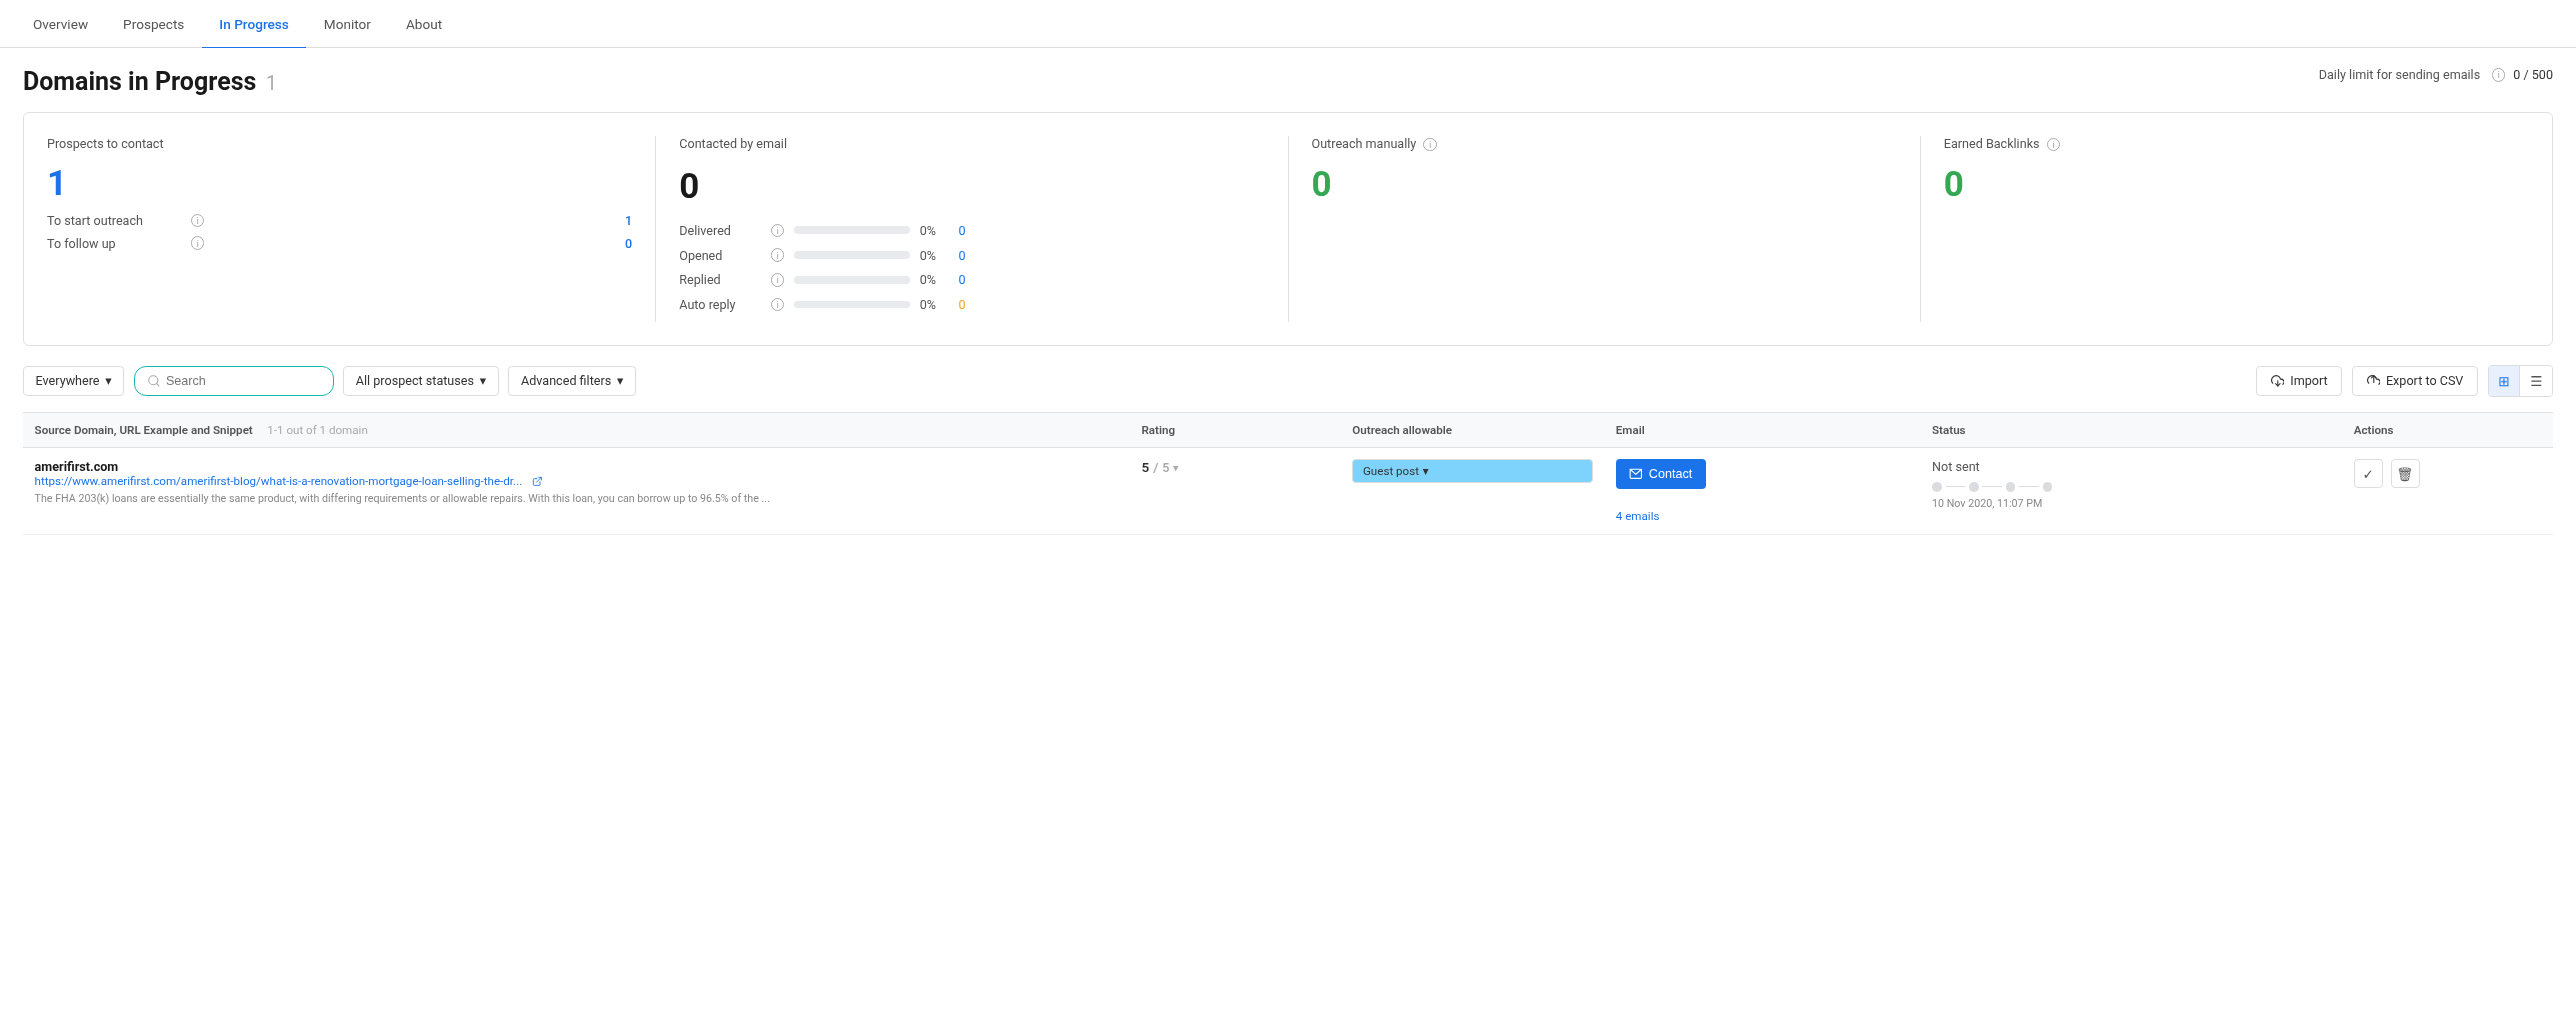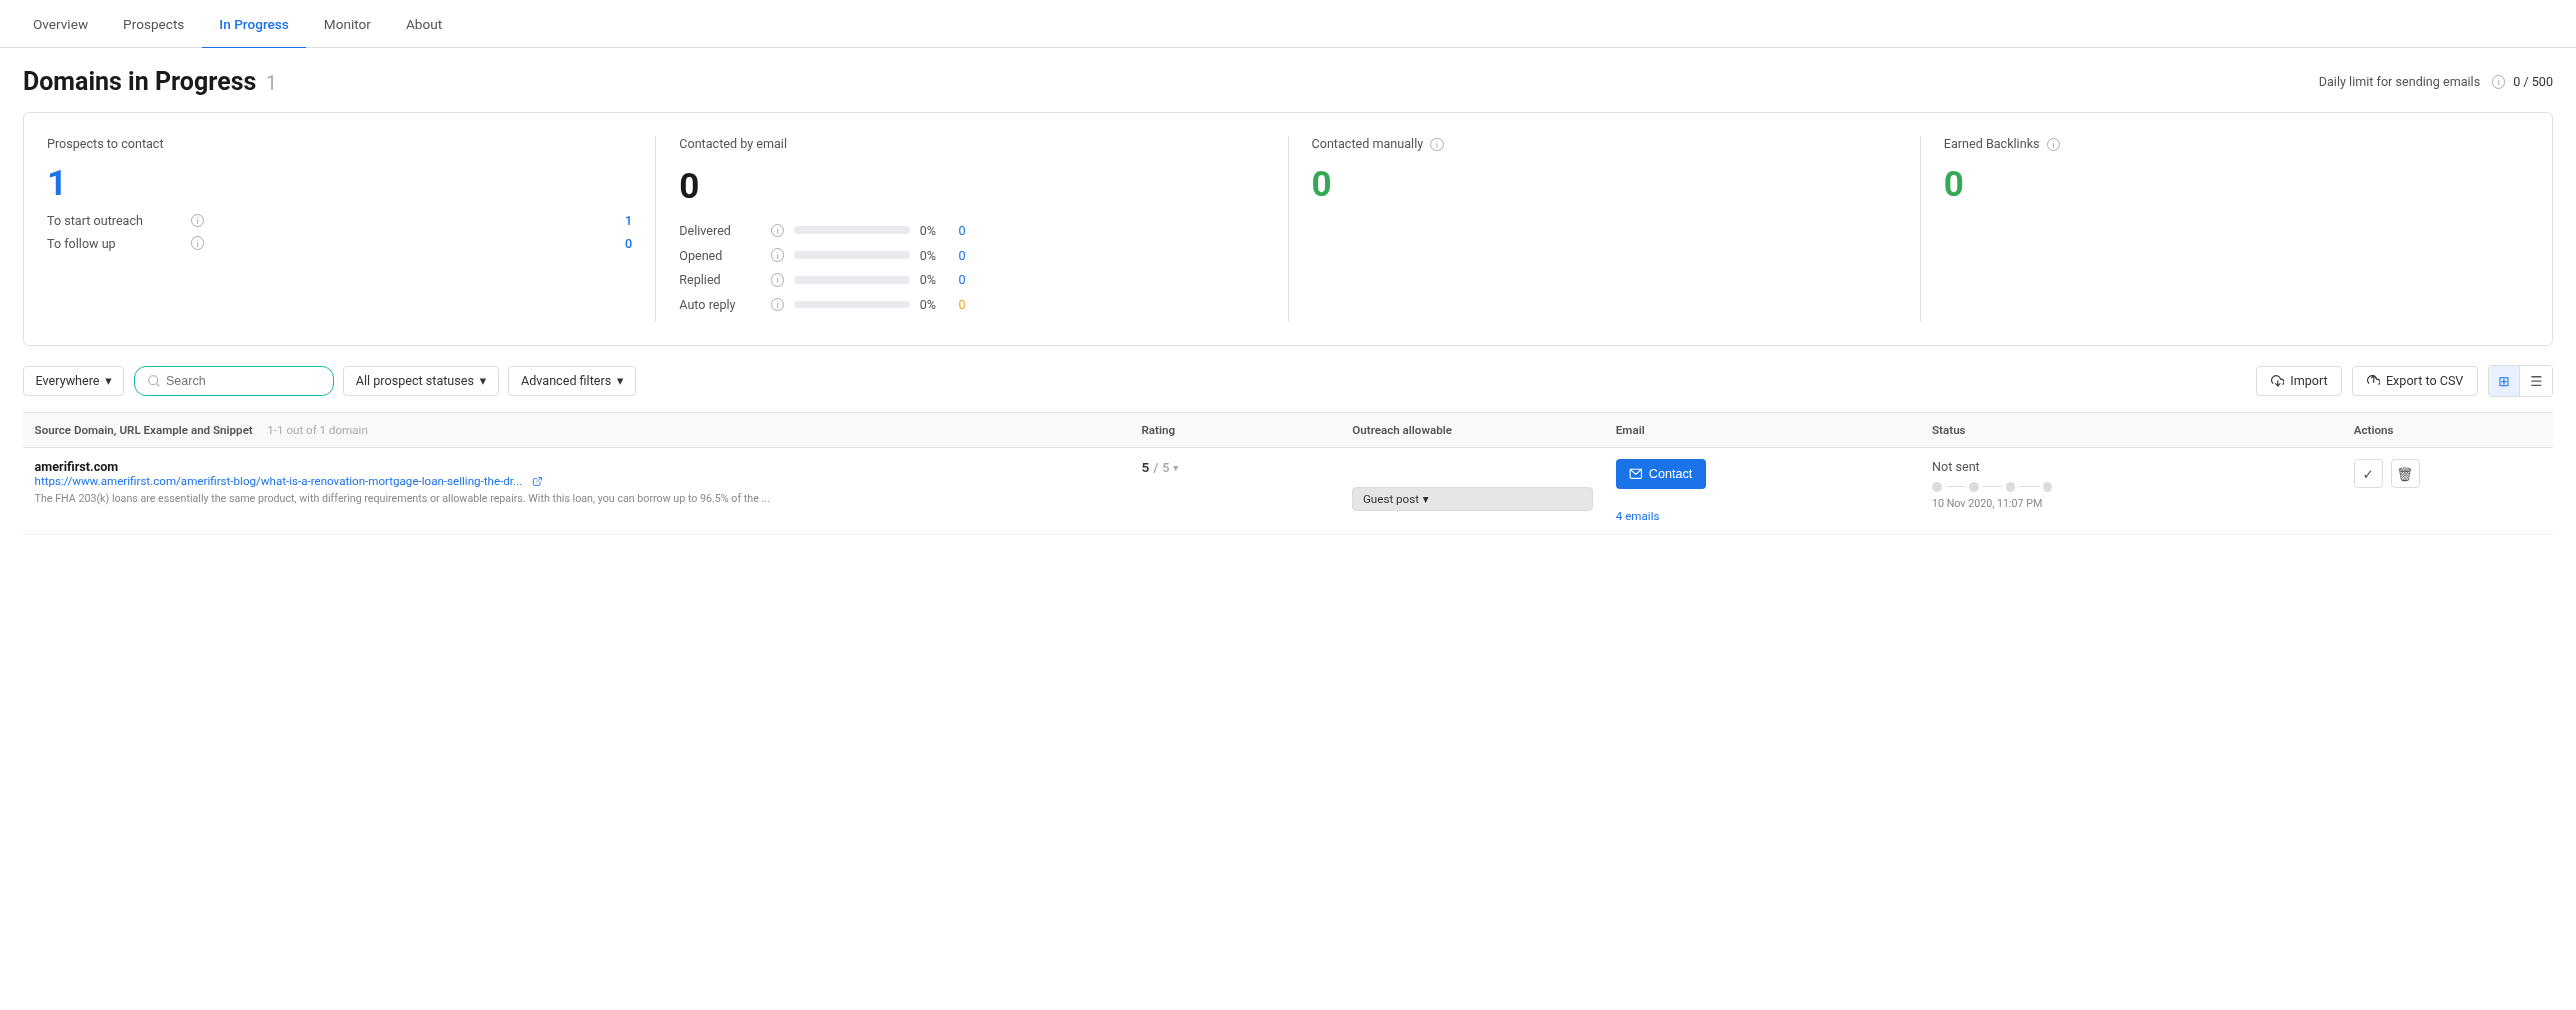--- a/index.html
+++ b/index.html
@@ -23,21 +23,21 @@
     }
     .tab.active {
       color: #1a73e8;
       border-bottom: 1.9px solid #1a73e8;
       font-weight: 500;
     }
 
     
     .page-header {
       display: flex;
-      align-items: center;
+      align-items: flex-start;
       justify-content: space-between;
       padding: 19.4px 23px 15.5px;
     }
     .page-title-wrap { display: flex; align-items: baseline; gap: 9.7px; }
     .page-title { font-size: 25px; font-weight: 700; color: #1a1a1a; }
     .page-title-count { font-size: 19.4px; color: #aaa; font-weight: 400; }
     .daily-limit { display: flex; align-items: center; gap: 7.8px; font-size: 12.6px; color: #555; }
     .daily-limit-value { font-size: 12.6px; color: #333; }
     .info-icon { display: inline-flex; align-items: center; justify-content: center; width: 13.6px; height: 13.6px; border-radius: 50%; border: 1px solid #aaa; color: #aaa; font-size: 9.7px; cursor: pointer; margin-left: 3.9px; }
 
@@ -157,25 +157,24 @@
     .rating-wrap { display: flex; align-items: center; gap: 3.9px; font-weight: 600; color: #333; }
     .rating-divider { color: #aaa; }
     .rating-chevron { color: #aaa; font-size: 9.7px; cursor: pointer; }
     .outreach-btn {
       display: flex;
       align-items: flex-end;
       gap: 3.9px;
       padding: 3.9px 9.7px;
       border: 1px solid #dadce0;
       border-radius: 3.9px;
-      background: #e5e5e5;
+      background: #7dd3fc;
       cursor: pointer;
       font-size: 11.6px;
       color: #333;
-      margin-top: 28px;
     }
     .contact-btn {
       display: flex;
       align-items: center;
       gap: 5.8px;
       padding: 7.8px 13.6px;
       background: #1a73e8;
       color: #fff;
       border: none;
       border-radius: 4px;
@@ -287,21 +286,21 @@
       <div class="progress-bar-wrap">
           <div class="progress-bar-fill" style="width:0%"></div>
         </div>
       <span class="email-row-pct">0%</span>
       <span class="email-row-count orange">0</span>
     </div>
   </div>
 
   <div class="stats-section">
     <div class="stats-section-title">
-      <span>Contacted manually</span>
+      <span>Outreach manually</span>
       <span class="info-icon">i</span>
     </div>
     <div class="stats-big-number green">0</div>
   </div>
 
   <div class="stats-section">
     <div class="stats-section-title">
       <span>Earned Backlinks</span>
       <span class="info-icon">i</span>
     </div>

